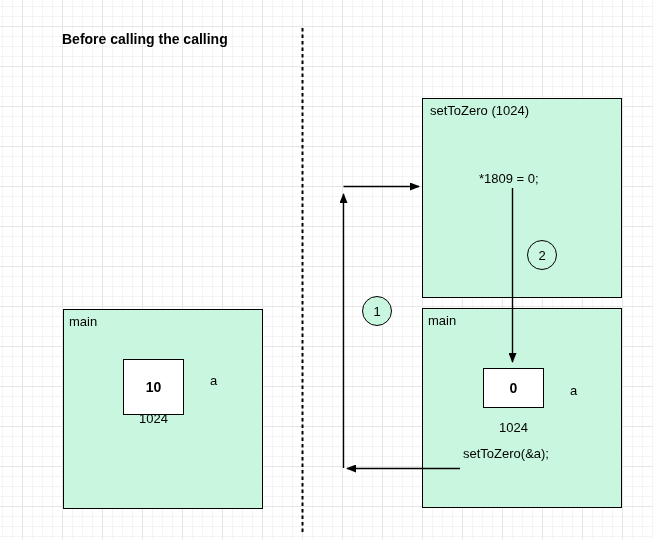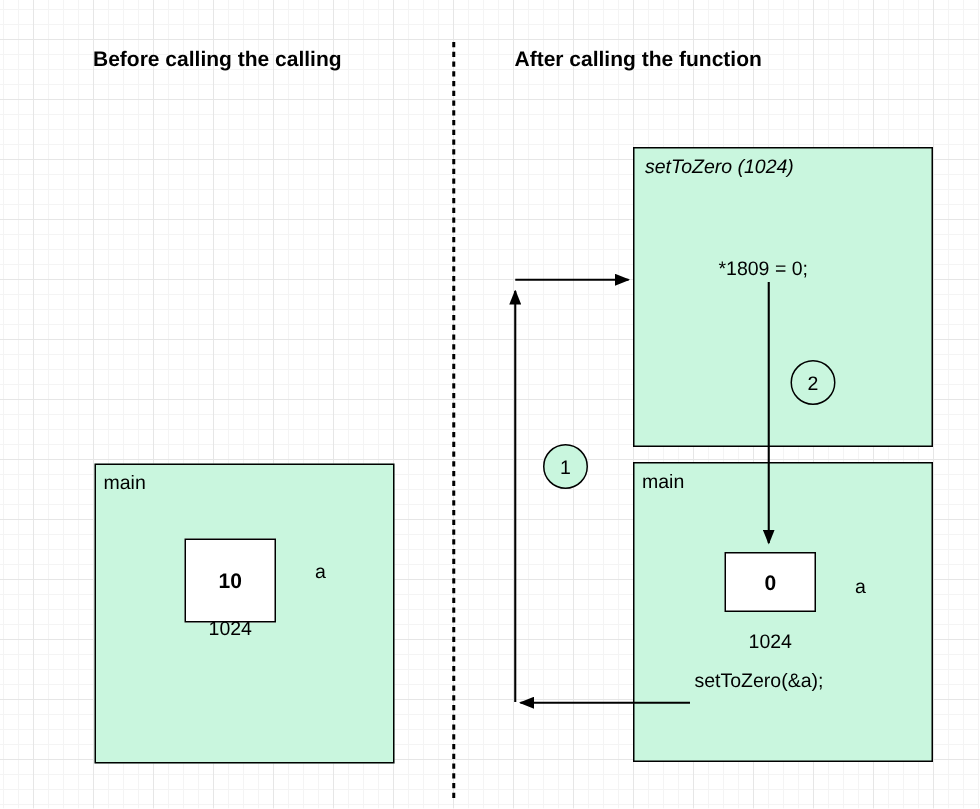--- a/index.html
+++ b/index.html
@@ -83,33 +83,32 @@
     width: 653px;
     height: 539px;
   }
 </style>
 </head>
 <body>
 
 <div id="canvas">
 
   <div class="title" style="left:62px; top:31px;">Before calling the calling</div>
-  <div class="title" style="left:343px; top:31px;">After calling the function</div>
 
   <div class="frame" style="left:63px; top:309px; width:200px; height:200px;">
     <div class="frame-label" style="left:5px; top:4px;">main</div>
     <div class="valbox" style="left:59px; top:49px; width:61px; height:56px;">
       <span>10</span>
     </div>
     <div class="t" style="left:146px; top:63px;">a</div>
     <div class="t addr" style="left:59px; top:101px; width:61px;">1024</div>
   </div>
 
   <div class="frame" style="left:422px; top:98px; width:200px; height:200px;">
-    <div class="frame-label" style="left:7px; top:4px;font-style:italic;">setToZero (1024)</div>
+    <div class="frame-label" style="left:7px; top:4px;">setToZero (1024)</div>
     <div class="t" style="left:56px; top:72px;">*1809 = 0;</div>
   </div>
 
   <div class="frame" style="left:422px; top:308px; width:200px; height:200px;">
     <div class="frame-label" style="left:5px; top:4px;">main</div>
     <div class="valbox" style="left:60px; top:59px; width:61px; height:40px;">
       <span>0</span>
     </div>
     <div class="t" style="left:147px; top:74px;">a</div>
     <div class="t addr" style="left:60px; top:111px; width:61px;">1024</div>

